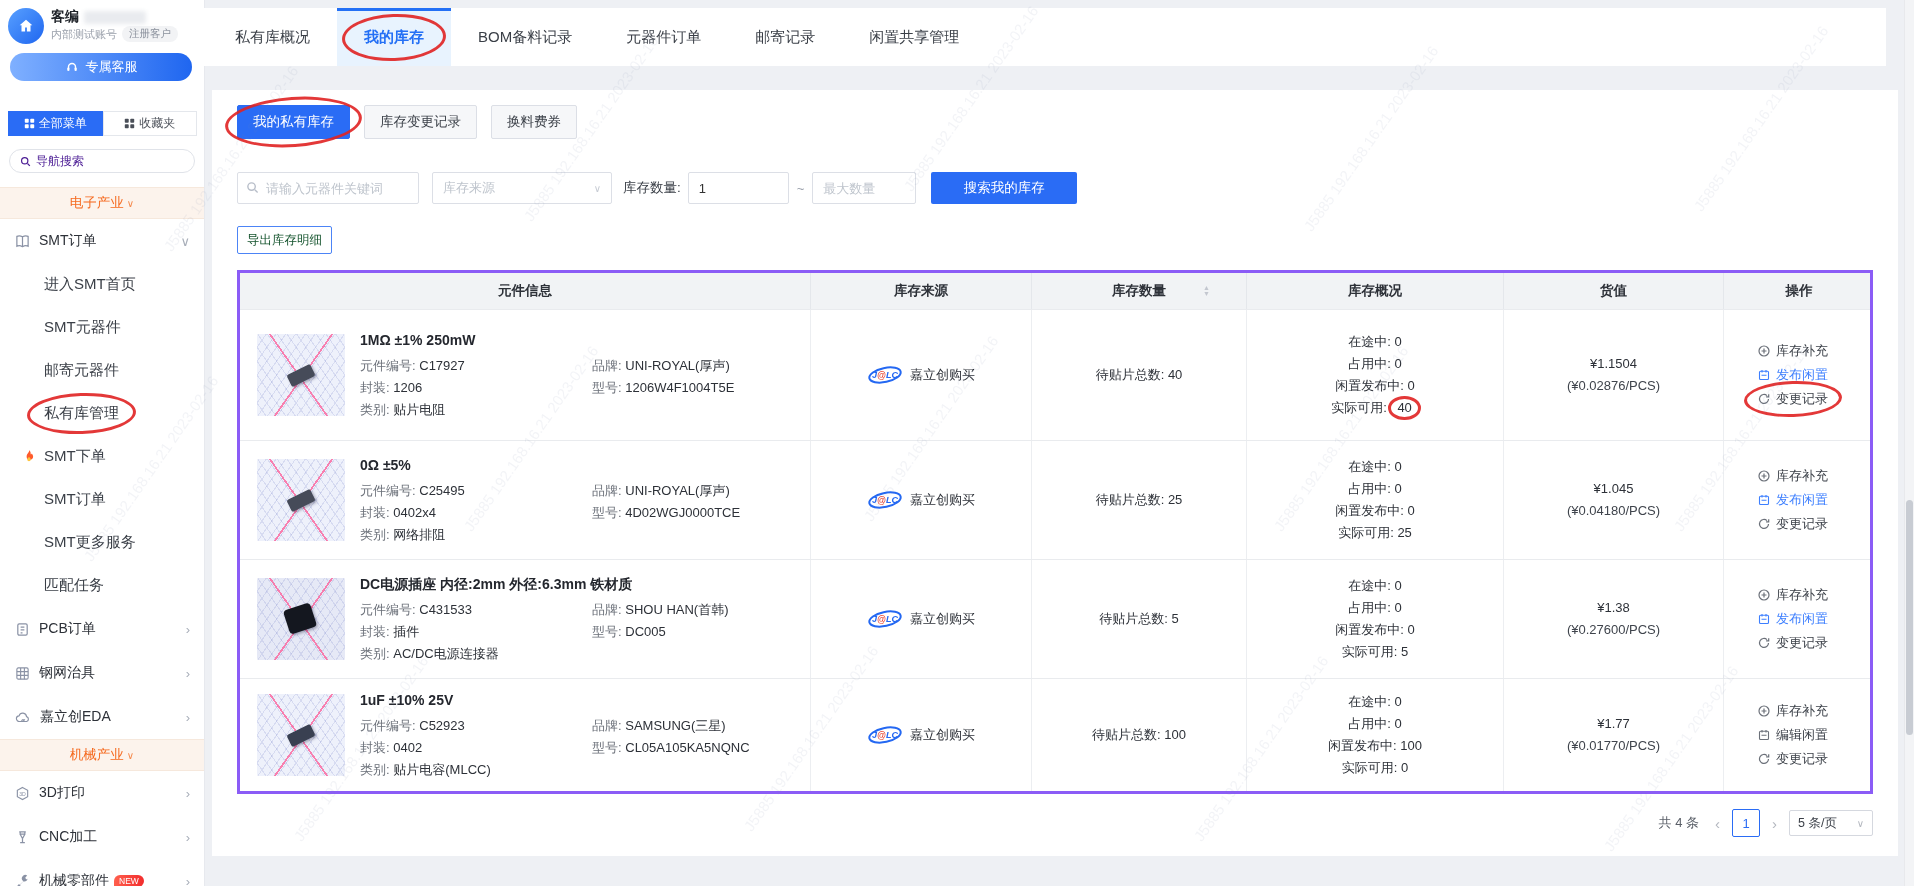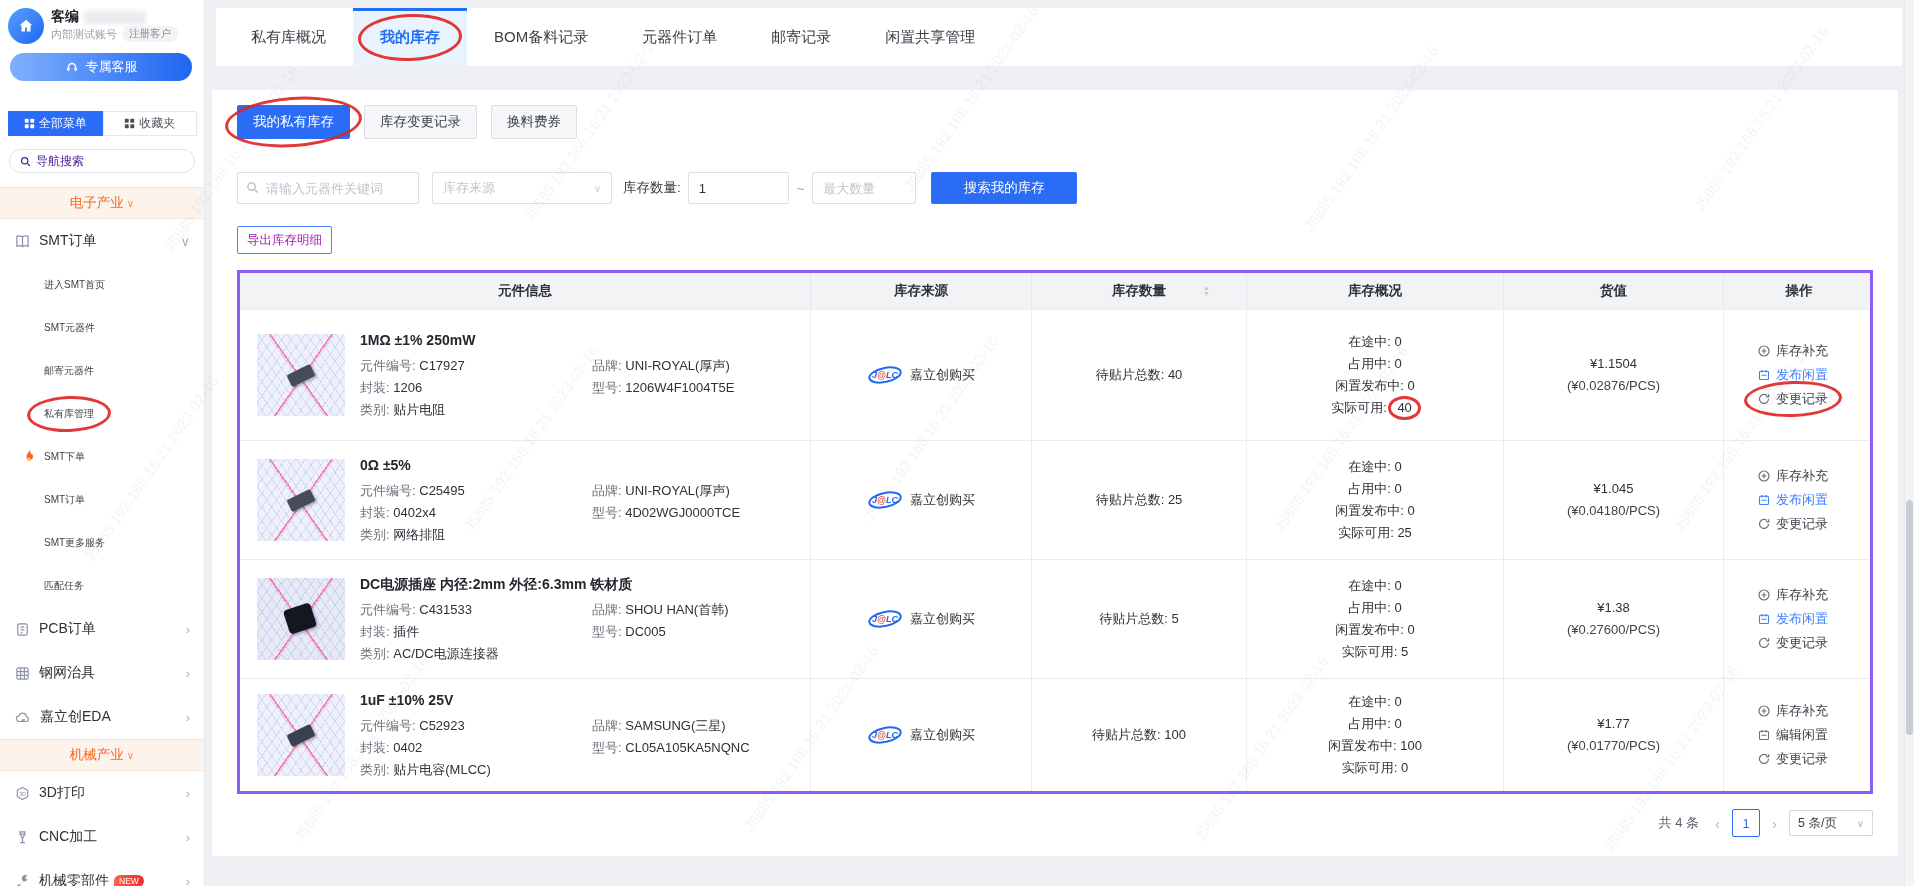--- a/index.html
+++ b/index.html
@@ -37,31 +37,31 @@
   .service-btn{margin:9px 12px 0 10px;height:28px;border-radius:15px;background:linear-gradient(90deg,#7fb0ff,#1f66f0);color:#fff;display:flex;align-items:center;justify-content:center;gap:7px;font-size:13px;cursor:pointer;}
   .menu-tabs{display:flex;margin:30px 7px 0 8px;height:25px;}
   .mtab{flex:1;display:flex;align-items:center;justify-content:center;gap:4px;font-size:12px;color:#4a4f58;background:#fff;border:1px solid #e4e7ec;cursor:pointer;}
   .mtab.active{background:#2a6cf5;color:#fff;border-color:#2a6cf5;}
   .nav-search{margin:13px 9px 0;height:22px;border:1px solid #e0e3e9;border-radius:12px;display:flex;align-items:center;padding:0 10px;color:#4c1d95;font-size:12px;gap:5px;}
   .menu{margin-top:14px;}
   .menu-group{height:30px;background:#fcf3ec;color:#f56a1f;display:flex;align-items:center;justify-content:center;gap:3px;font-size:13.5px;border-top:1px solid #f6e8dc;border-bottom:1px solid #f6e8dc;cursor:pointer;}
   .menu-group .chev{font-size:10px;color:#f58a4d;}
   .menu-item{height:44px;display:flex;align-items:center;padding:0 14px 0 15px;color:#2d3138;gap:9px;font-size:14px;cursor:pointer;}
   .menu-item .chev{margin-left:auto;color:#a8aeb9;font-size:13px;}
-  .menu-sub{height:43px;display:flex;align-items:center;padding-left:44px;color:#3a3f47;font-size:10px;position:relative;cursor:pointer;}
+  .menu-sub{height:43px;display:flex;align-items:center;padding-left:44px;color:#3a3f47;font-size:15px;position:relative;cursor:pointer;}
   .menu-sub .fire{position:absolute;left:22px;top:13px;}
   .ico{display:inline-flex;flex:none;align-items:center;justify-content:center;}
 
   
   .annot{position:relative;display:inline-block;}
   .annot::after{content:"";position:absolute;border:3px solid rgba(224,34,34,.9);border-radius:50%;pointer-events:none;transform:rotate(-2deg);}
   .menu-sub .annot::after{inset:-11px -17px;}
 
   
-  .topbar{position:absolute;left:216px;top:8px;width:1686px;height:58px;background:#fff;display:flex;align-items:stretch;padding-left:8px;box-sizing:border-box;z-index:2;}
+  .topbar{position:absolute;left:200px;top:8px;width:1686px;height:58px;background:#fff;display:flex;align-items:stretch;padding-left:8px;box-sizing:border-box;z-index:2;}
   .htab{display:flex;align-items:center;padding:0 27px;font-size:15px;color:#3a3f47;cursor:pointer;position:relative;}
   .htab.active{background:#e8f3fe;color:#2470f5;font-weight:bold;box-shadow:inset 0 3px 0 #2470f5;}
   .htab .annot::after{inset:-14px -22px;}
 
   
   .card{position:absolute;left:212px;top:90px;width:1686px;height:766px;background:#fff;padding:15px 25px;box-sizing:border-box;z-index:1;}
   .sub-tabs{display:flex;gap:14px;}
   .stab{height:32px;padding:0 15px;display:flex;align-items:center;font-size:13.5px;border:1px solid #dcdfe6;background:#f6f7f9;color:#3a3f47;border-radius:2px;cursor:pointer;position:relative;}
   .stab.active{background:#2a6cf5;border-color:#2a6cf5;color:#fff;}
   .stab.annotated::after{content:"";position:absolute;inset:-9px -13px;border:3px solid rgba(224,34,34,.9);border-radius:50%;transform:rotate(-4deg);pointer-events:none;}
@@ -71,21 +71,21 @@
   .kw-wrap{position:relative;width:182px;margin-right:13px;}
   .kw-wrap input{width:100%;height:32px;padding:0 8px 0 28px;}
   .kw-wrap .ico{position:absolute;left:9px;top:9px;color:#b8bec9;}
   input::placeholder{color:#bfc5cd;}
   .f-select{width:180px;margin-right:11px;display:flex;align-items:center;justify-content:space-between;padding:0 10px;color:#bfc5cd;cursor:pointer;}
   .f-label{font-size:13.5px;color:#3a3f47;margin-right:7px;}
   .f-min{width:101px;padding:0 10px;}
   .f-sep{margin:0 8px;color:#9aa0ab;}
   .f-max{width:104px;padding:0 10px;}
   .search-btn{margin-left:15px;width:146px;height:32px;background:#2a6cf5;color:#fff;border:none;border-radius:2px;font-size:13.5px;cursor:pointer;font-family:inherit;}
-  .export-btn{margin-top:22px;display:inline-flex;align-items:center;height:26px;padding:0 9px;border:1px solid #4c84f6;color:#a21caf;background:#fff;border-radius:2px;font-size:12.5px;cursor:pointer;}
+  .export-btn{margin-top:22px;display:inline-flex;align-items:center;height:26px;padding:0 9px;border:1px solid #4c84f6;color:#14532d;background:#fff;border-radius:2px;font-size:12.5px;cursor:pointer;}
 
   
   .tbl{margin-top:16px;width:1636px;border:3px solid #8b5cf6;box-sizing:border-box;}
   .t-head,.t-row{display:grid;grid-template-columns:571px 221px 215px 257px 220px 150px;}
   .t-head{height:36px;background:#f1f3f5;font-weight:bold;font-size:13.5px;color:#2d3138;}
   .t-head .t-cell{display:flex;align-items:center;justify-content:center;position:relative;border-right:1px solid #e4e7eb;}
   .t-head .t-cell:last-child{border-right:none;}
   .sorter{position:absolute;right:36px;display:flex;flex-direction:column;color:#c3c7cf;font-size:7px;line-height:6px;cursor:pointer;}
   .t-row{border-top:1px solid #e9ebee;}
   .t-row .t-cell{border-right:1px solid #eceef1;display:flex;align-items:center;justify-content:center;flex-direction:column;font-size:13px;color:#2d3138;line-height:22px;}

